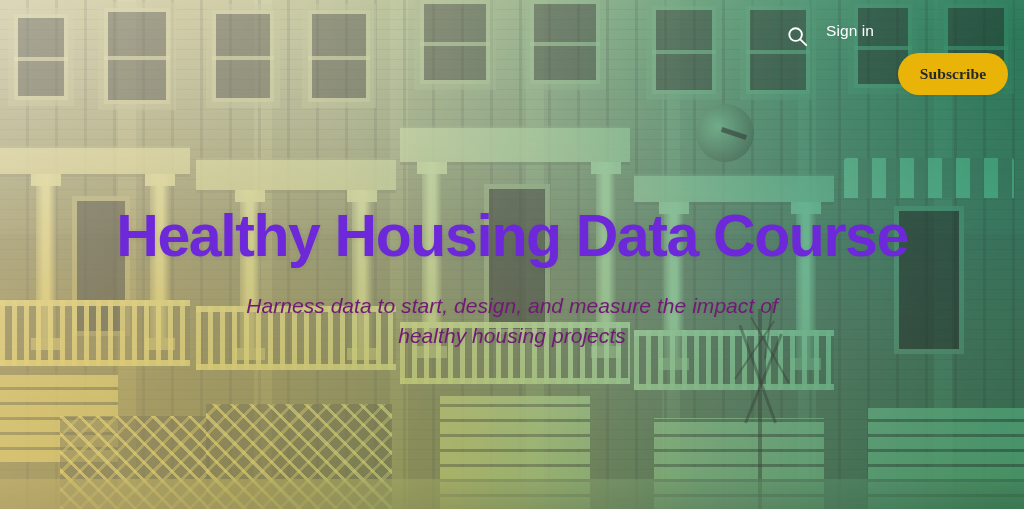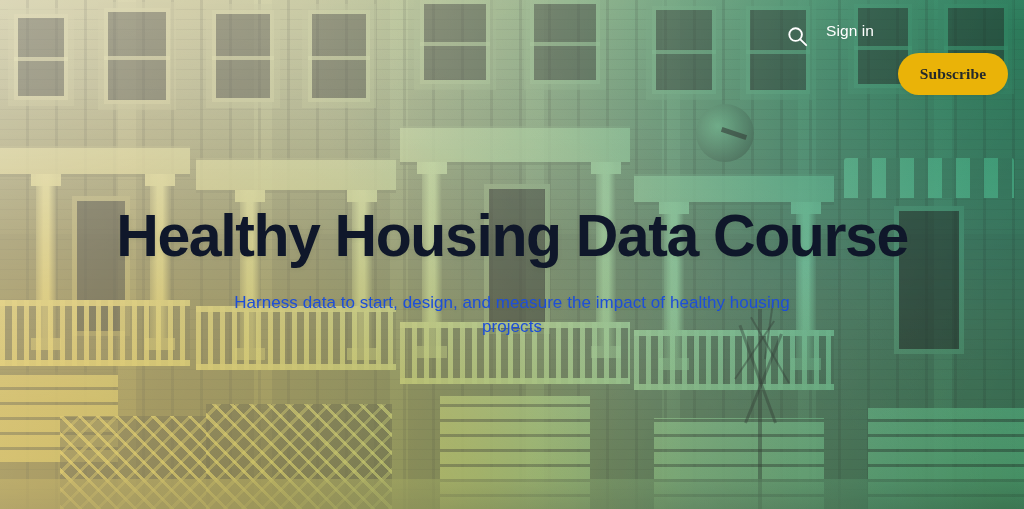--- a/index.html
+++ b/index.html
@@ -342,46 +342,47 @@
     letter-spacing: -0.5px;
     white-space: nowrap;
     text-shadow: 0 0 4px rgba(90,110,80,.20);
   }
 
   .headline {
     position: absolute;
     top: 206px;
     left: 0; right: 0;
     text-align: center;
-    color: #0f172a;
+    color: #6d28d9;
     font-family: "Liberation Sans", sans-serif;
     font-size: 59px;
     font-weight: 700;
     line-height: 1.05;
     letter-spacing: -1.4px;
     margin: 0;
     white-space: nowrap;
     text-shadow: 0 1px 4px rgba(90,100,70,.16);
   }
 
   .subhead {
     position: absolute;
     top: 291px;
     left: 50%;
     transform: translateX(-50%);
     width: 580px;
     text-align: center;
-    color: #1d4ed8;
+    color: #701a75;
     font-family: "Liberation Sans", sans-serif;
-    font-size: 17px;
+    font-size: 21px;
     font-weight: 400;
     line-height: 1.42;
     letter-spacing: .05px;
     margin: 0;
     text-shadow: 0 1px 3px rgba(90,100,70,.16);
+    font-style: italic;
   }
 </style>
 </head>
 <body>
 
 <div class="hero">
 
   <div class="photo">
     <div class="photo-sky"></div>
     <div class="photo-bands"></div>

